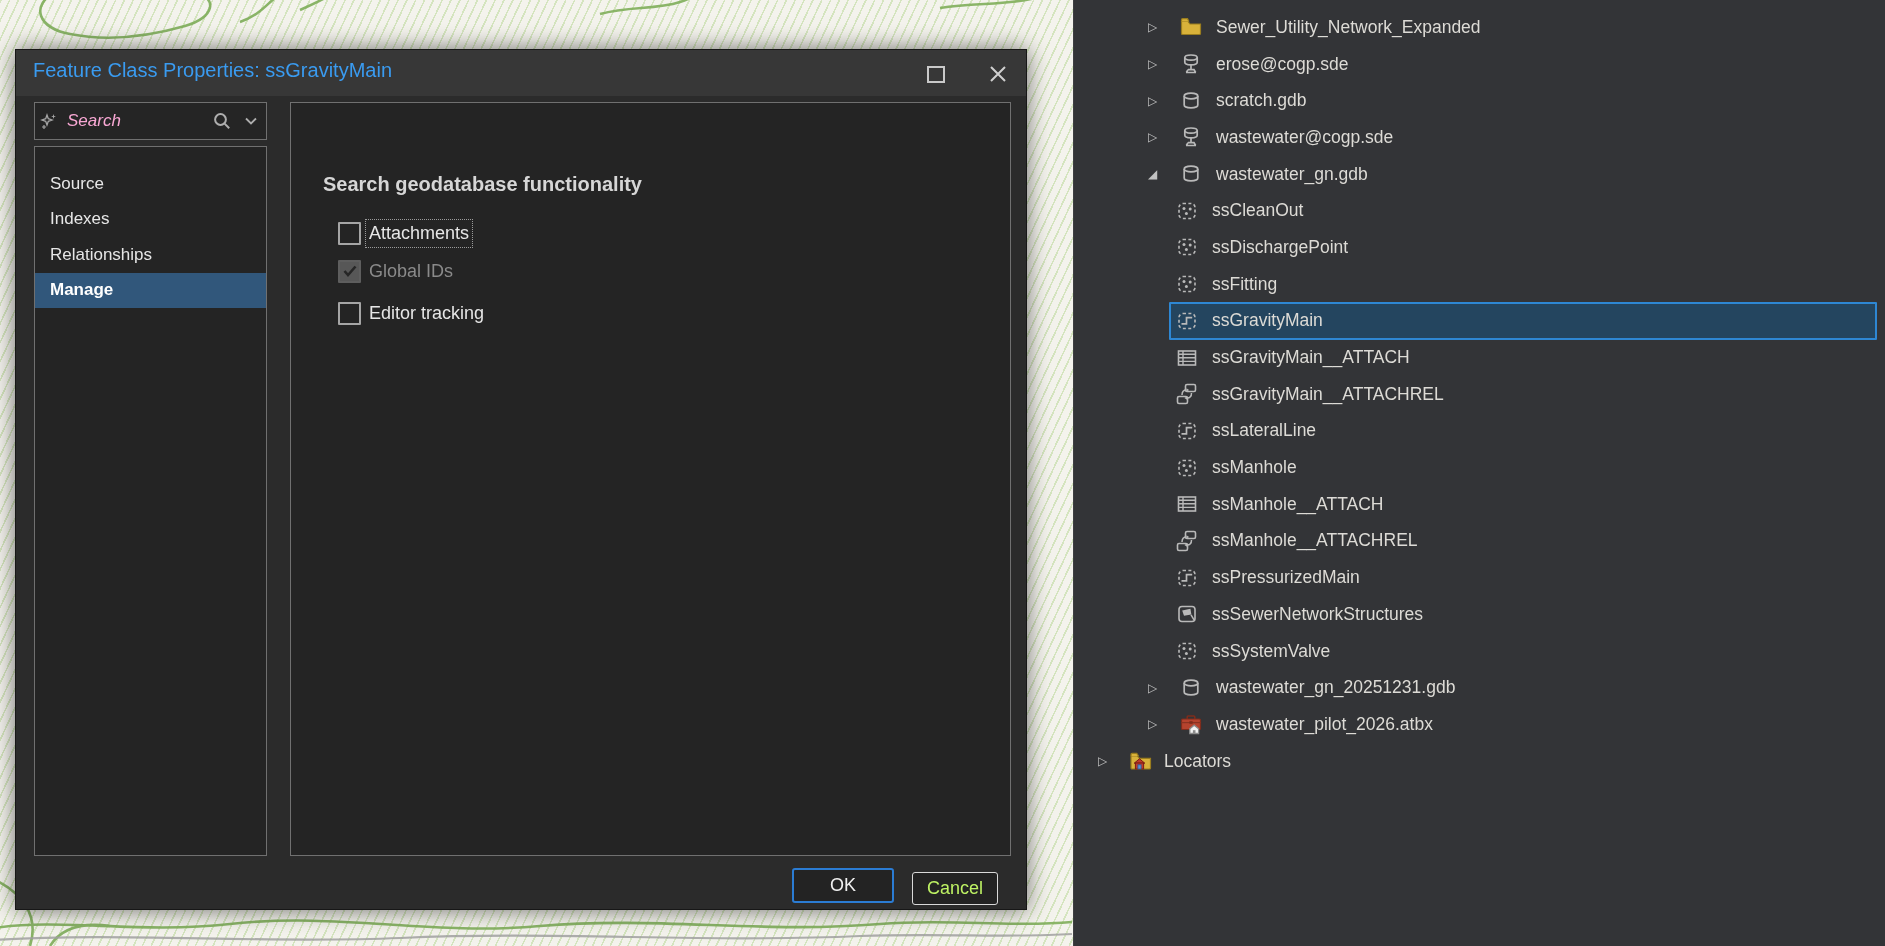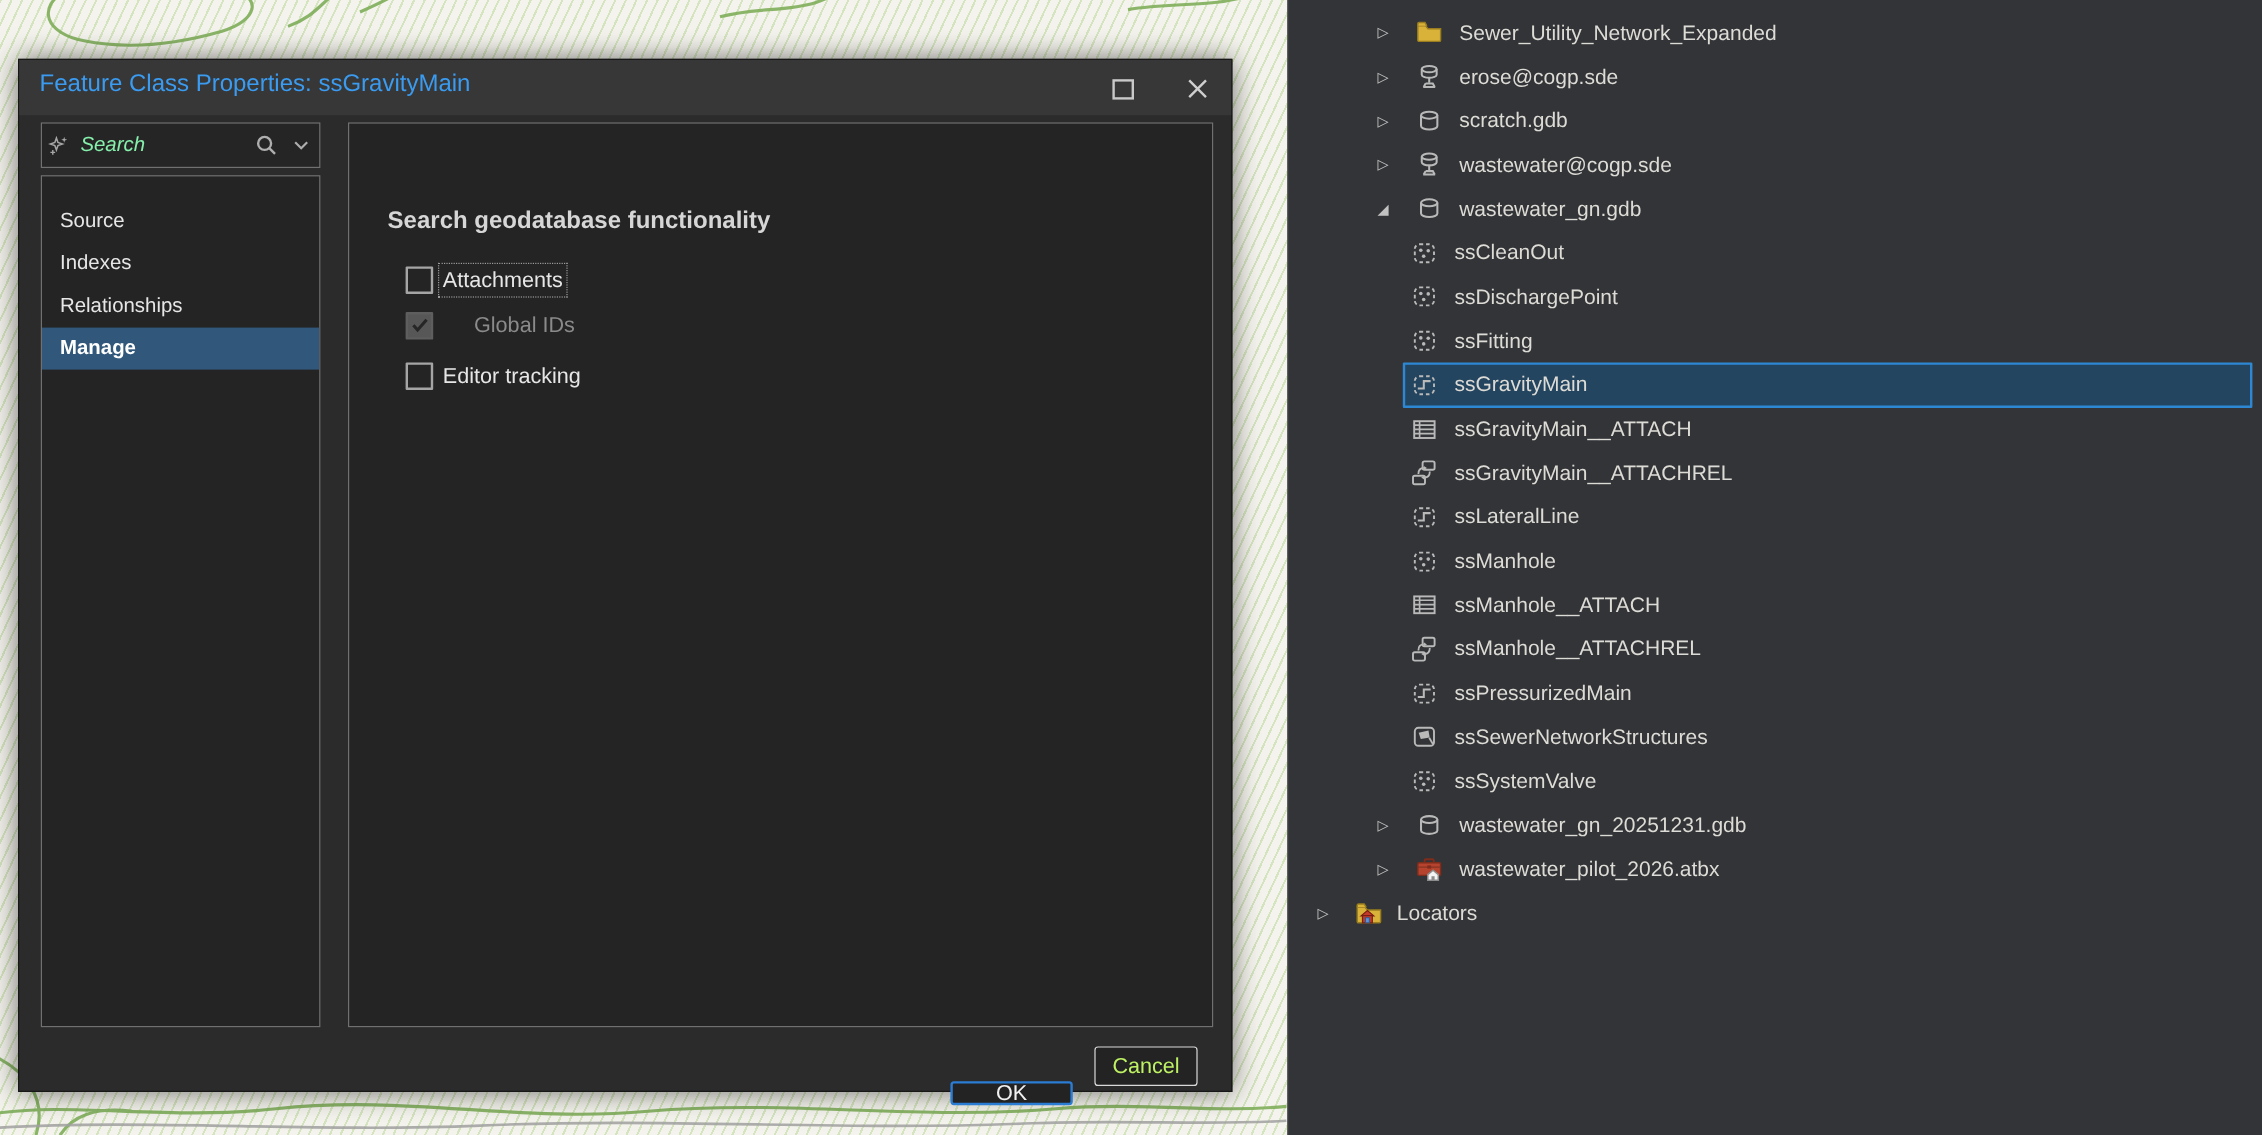--- a/index.html
+++ b/index.html
@@ -39,48 +39,48 @@
   #btn-maximize{position:absolute;left:905px;top:11px;width:30px;height:26px;display:flex;
                 align-items:center;justify-content:center;cursor:default;}
   #btn-maximize .glyph{width:14px;height:13px;border:2px solid #c9c9c9;}
   #btn-close{position:absolute;left:965px;top:9px;width:34px;height:30px;display:flex;
              align-items:center;justify-content:center;cursor:default;}
 
   
   #searchbox{position:absolute;left:18px;top:52px;width:233px;height:38px;background:#252525;
              border:1px solid #707070;box-sizing:border-box;display:flex;align-items:center;}
   #search-sparkle{margin-left:5px;width:18px;height:18px;}
-  #search-placeholder{flex:1 1 auto;margin-left:9px;font-style:italic;font-size:17px;color:#86efac;}
+  #search-placeholder{flex:1 1 auto;margin-left:9px;font-style:italic;font-size:17px;color:#f9a8d4;}
   #search-mag{width:20px;height:20px;margin-right:12px;}
   #search-chev{width:14px;height:10px;margin-right:8px;}
 
   
   #sidebar{position:absolute;left:18px;top:96px;width:233px;height:710px;background:#242424;
            border:1px solid #707070;box-sizing:border-box;padding-top:19px;}
   .side-item{height:35.5px;display:flex;align-items:center;padding-left:15px;font-size:17px;
              color:#e6e6e6;}
   .side-item.selected{background:var(--manage-selected);color:#ffffff;font-weight:bold;}
 
   
   #content{position:absolute;left:274px;top:52px;width:721px;height:754px;background:#242424;
            border:1px solid #707070;box-sizing:border-box;}
   #content-heading{position:absolute;left:32px;top:70px;font-size:20px;font-weight:bold;color:#d6d6d6;}
   .cb-row{position:absolute;left:47px;display:flex;align-items:center;height:24px;text-align:center;}
   .cb-row.row-0{top:118px;}
-  .cb-row.row-1{top:156px;gap:26px;}
+  .cb-row.row-1{top:156px;}
   .cb-row.row-2{top:198px;}
   .cb-box{width:19px;height:19px;border:2px solid #a5a5a5;background:#242424;border-radius:1px;
           display:flex;align-items:center;justify-content:center;flex:0 0 19px;}
   .cb-row.disabled .cb-box{border-color:#5e5e5e;background:#575757;}
   .cb-label{margin-left:8px;font-size:18px;color:#e6e6e6;}
   .cb-row.disabled .cb-label{color:#8a8a8a;}
   .cb-row.focused .cb-label{outline:1px dotted #9b9b9b;outline-offset:3px;}
 
   
-  #btn-ok{position:absolute;left:776px;top:851px;width:102px;height:20px;background:#232323;
+  #btn-ok{position:absolute;left:776px;top:818px;width:102px;height:35px;background:#232323;
           border:2px solid var(--ok-border);border-radius:3px;color:#f0f0f0;font-size:18px;
           display:flex;align-items:center;justify-content:center;box-sizing:border-box;}
   #btn-cancel{position:absolute;left:896px;top:822px;width:86px;height:33px;background:#232323;
           border:1.5px solid #d9d9d9;border-radius:3px;color:#bef264;font-size:18px;
           display:flex;align-items:center;justify-content:center;box-sizing:border-box;}
 </style>
 </head>
 <body>
 
 <div id="stage" style="--accent-blue: #2E87D3; --selection-fill: #24455F; --title-blue: #3A9BF0; --manage-selected: #31577B; --ok-border: #2B7CD3;">

